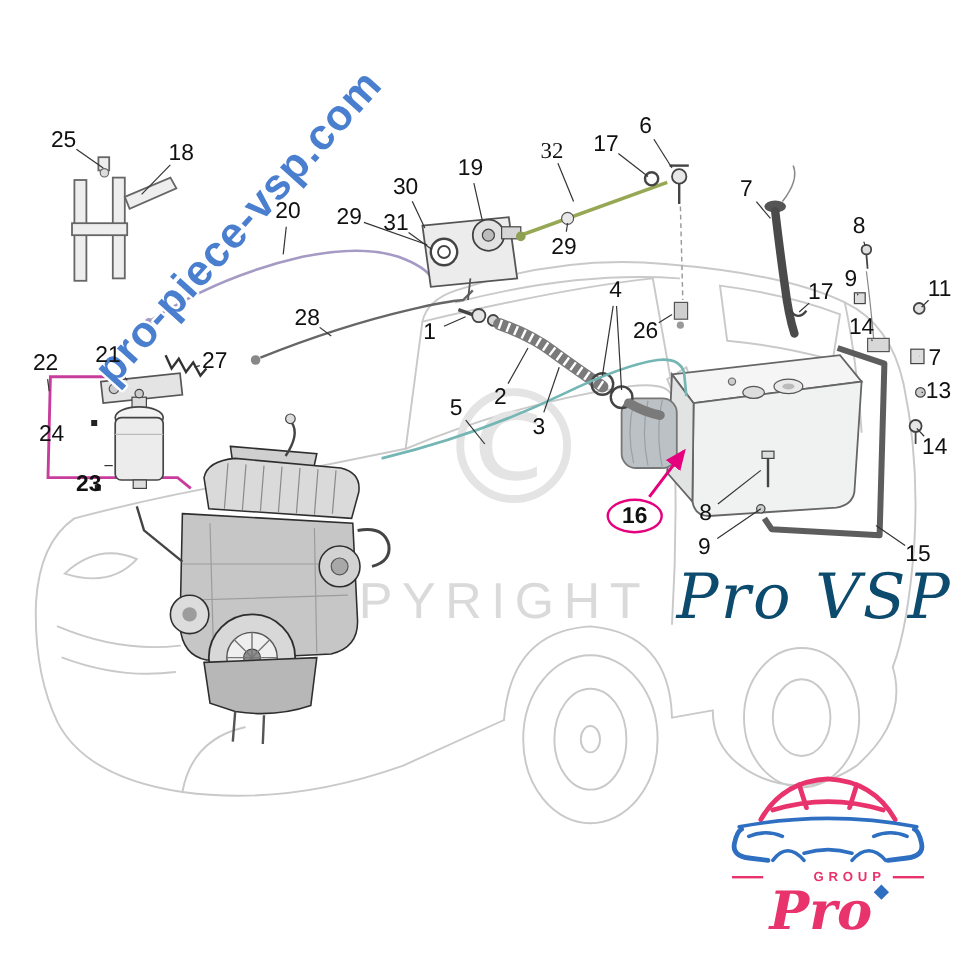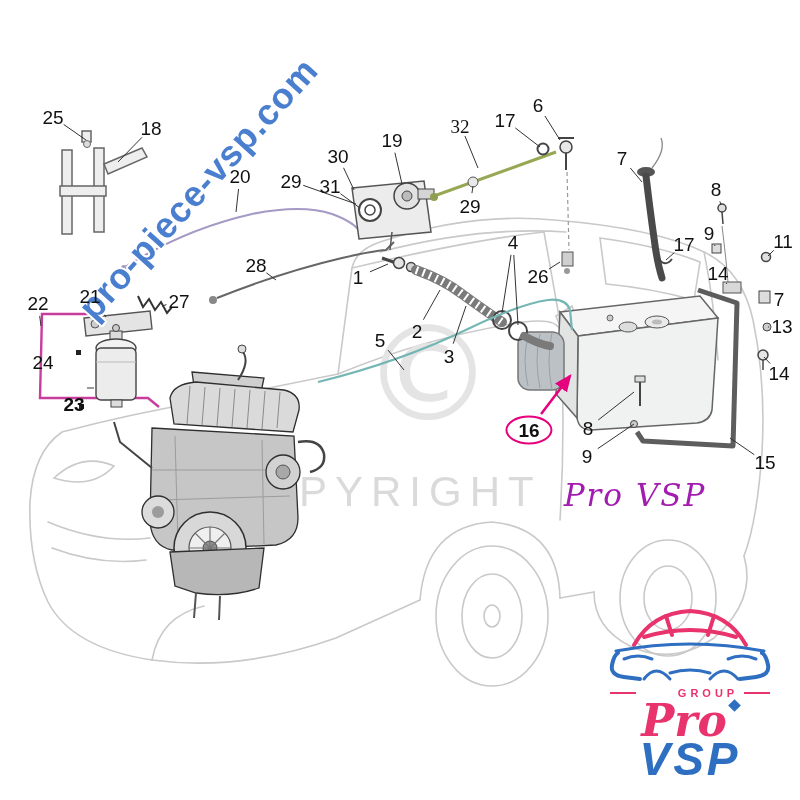--- a/index.html
+++ b/index.html
@@ -4,22 +4,22 @@
 <style>
   html,body{margin:0;padding:0;background:#fff;}
   .stage{position:relative;width:800px;height:800px;background:#fff;overflow:hidden;
          font-family:"Liberation Sans",sans-serif;}
   .stage svg{position:absolute;left:0;top:0;}
   #base-art{z-index:1;}
   .wm-center{position:absolute;left:362px;top:308px;z-index:2;font-size:132px;
              color:#e4e4e4;font-family:"DejaVu Sans",sans-serif;line-height:1;}
   .wm-copy{position:absolute;left:220px;top:468px;z-index:2;display:flex;align-items:baseline;gap:22px;}
   .wm-copy-caps{font-size:42px;letter-spacing:8px;color:#dadada;}
-  .wm-copy-script{font-family:"DejaVu Serif",serif;font-style:italic;font-size:31px;
-                  letter-spacing:2px;color:#a21caf;}
+  .wm-copy-script{font-family:"DejaVu Serif",serif;font-style:italic;font-size:52px;
+                  letter-spacing:2px;color:#0c4a6e;}
   #parts-art{z-index:3;}
   .wm-diag{position:absolute;left:70px;top:300px;z-index:4;transform-origin:0 0;
            transform:rotate(-48deg);white-space:nowrap;font-weight:bold;font-size:36px;
            letter-spacing:1px;color:var(--wm-blue);
            text-shadow:-2px 0 0 #fff,2px 0 0 #fff,0 -2px 0 #fff,0 2px 0 #fff,
                        -1.5px -1.5px 0 #fff,1.5px -1.5px 0 #fff,-1.5px 1.5px 0 #fff,1.5px 1.5px 0 #fff;}
   #callouts{position:absolute;inset:0;z-index:5;}
   .callout{position:absolute;transform:translate(-50%,-50%);font-size:19px;color:#111;line-height:1;}
   .callout.highlight{border:2.5px solid var(--pink);border-radius:50%;padding:3px 11px;font-weight:bold;}
   .line-purple{stroke:var(--line-purple);}
@@ -330,16 +330,15 @@
       </g>
     </svg>
     <div class="logo-group-row">
       <span class="gline"></span>
       <span class="gtext">GROUP</span>
       <span class="gline"></span>
     </div>
     <div class="logo-pro-row">
       <span class="logo-pro">Pro</span><span class="logo-dot"></span>
     </div>
-    <div class="logo-vsp">VSP</div>
   </div>
 
 </div>
 
 </body></html>

